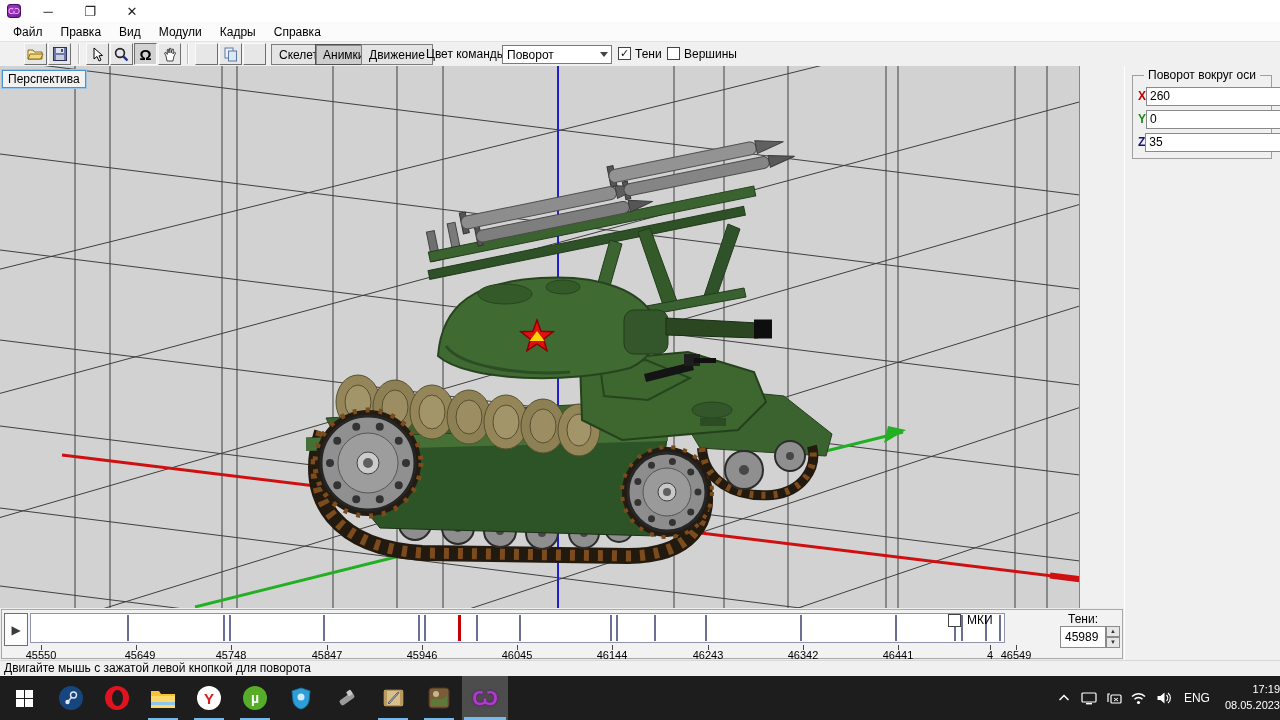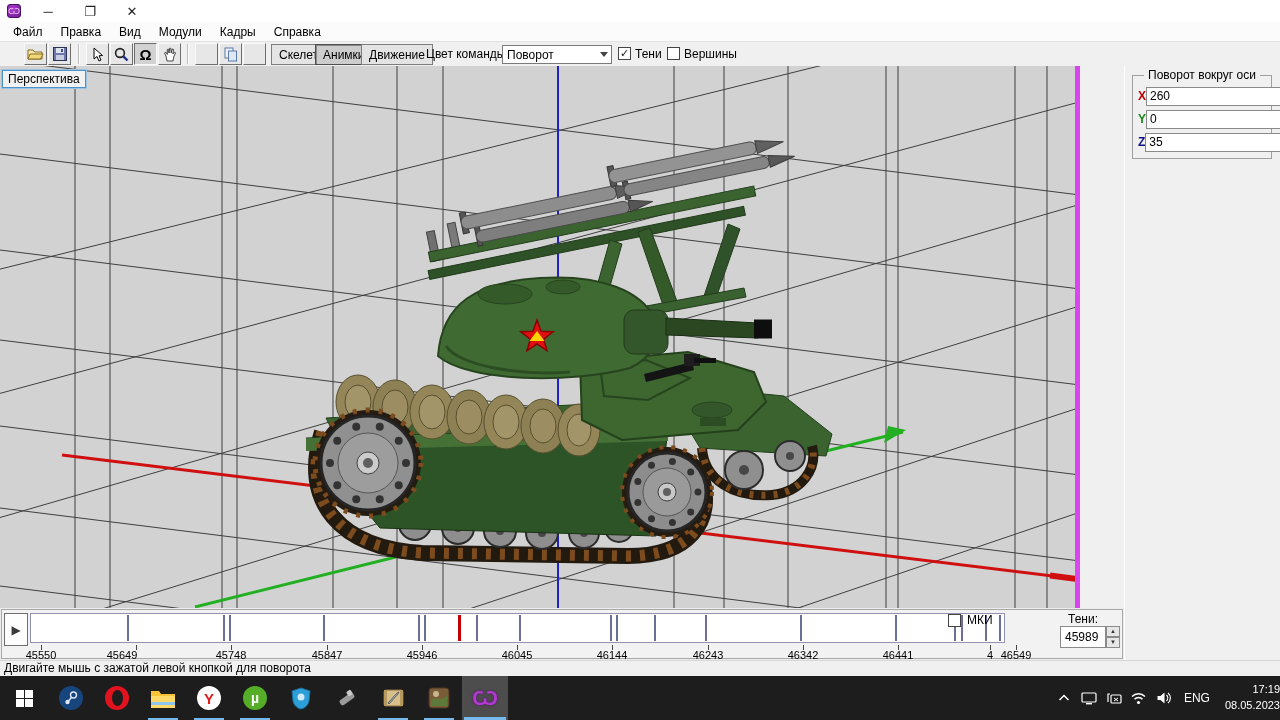--- a/index.html
+++ b/index.html
@@ -40,21 +40,21 @@
   .combo { position:absolute; top:3px; left:502px; width:110px; height:19px; background:#fff;
     border:1px solid #7a7a7a; display:flex; align-items:center; }
   .combo .val { flex:1; padding-left:4px; font-size:12px; }
   .combo .arr { width:15px; display:flex; align-items:center; justify-content:center; }
   .combo .arr:after { content:""; border:4px solid transparent; border-top:5px solid #444; margin-top:4px; }
   .chk { position:absolute; top:5px; width:13px; height:13px; background:#fff; border:1px solid #444;
     font-size:11px; line-height:11px; text-align:center; color:#111; }
 
   
   .viewport { position:absolute; left:0; top:66px; width:1080px; height:542px; background:#d2d2d2;
-    border-right:5px solid #d946ef; overflow:hidden; }
+    border-right:1px solid #d946ef; overflow:hidden; }
   .viewport svg { position:absolute; left:0; top:0; pointer-events:none; }
   .vp-label { position:absolute; left:2px; top:4px; background:#f2f2f2; border:1px solid #4d92c8;
     outline:1px solid #9cc4e4; padding:1px 5px; font-size:12px; z-index:5; }
 
   .rightpanel { position:absolute; left:1124px; top:66px; width:156px; height:594px; background:#f0f0f0;
     border-left:1px solid #ffffff; }
   .groupbox { position:absolute; left:7px; top:9px; width:140px; height:84px;
     border:1px solid #9f9f9f; }
   .groupbox .legend { position:absolute; top:-8px; left:50%; transform:translateX(-50%);
     background:#f0f0f0; padding:0 4px; font-size:12px; white-space:nowrap; }
@@ -419,21 +419,21 @@
           <div class="tl-tick" style="left: 515px;"></div>
           <div class="tl-tick" style="left: 610px;"></div>
           <div class="tl-tick" style="left: 706px;"></div>
           <div class="tl-tick" style="left: 801px;"></div>
           <div class="tl-tick" style="left: 896px;"></div>
           <div class="tl-tick" style="left: 988px;"></div>
           <div class="tl-tick" style="left: 1014px;"></div>
         </div>
       <div id="tl-labels">
           <span class="tl-label" style="left: 39px;">45550</span>
-          <span class="tl-label" style="left: 120px;">45649</span>
+          <span class="tl-label" style="left: 138px;">45649</span>
           <span class="tl-label" style="left: 229px;">45748</span>
           <span class="tl-label" style="left: 325px;">45847</span>
           <span class="tl-label" style="left: 420px;">45946</span>
           <span class="tl-label" style="left: 515px;">46045</span>
           <span class="tl-label" style="left: 610px;">46144</span>
           <span class="tl-label" style="left: 706px;">46243</span>
           <span class="tl-label" style="left: 801px;">46342</span>
           <span class="tl-label" style="left: 896px;">46441</span>
           <span class="tl-label" style="left: 988px;">4</span>
           <span class="tl-label" style="left: 1014px;">46549</span>

